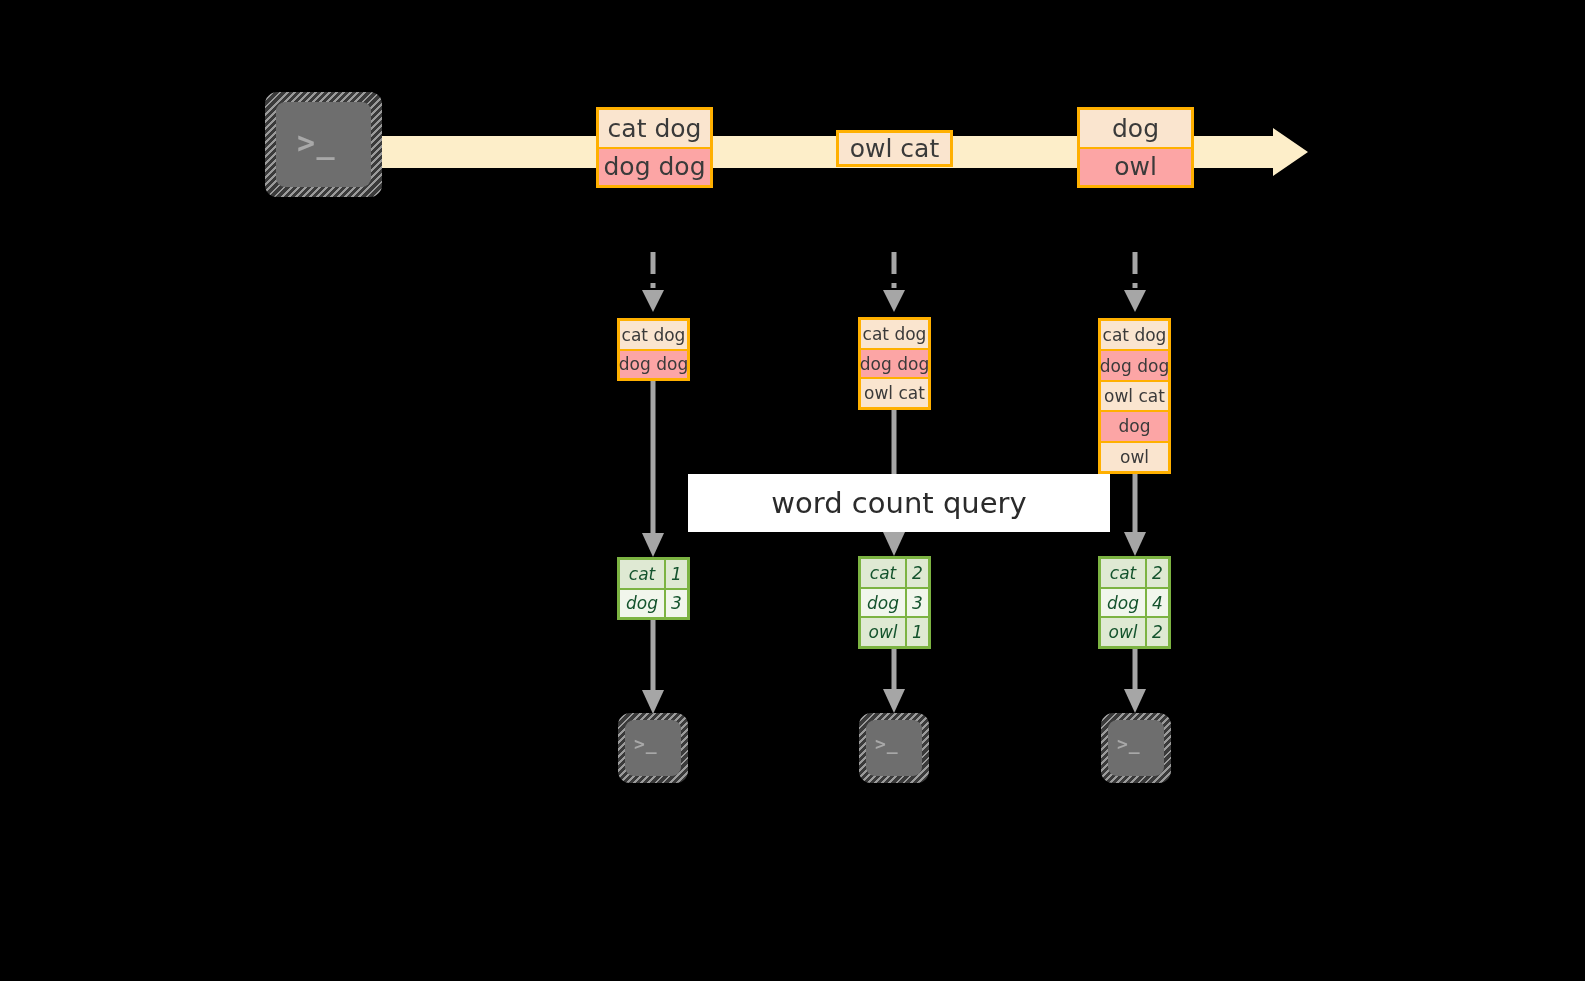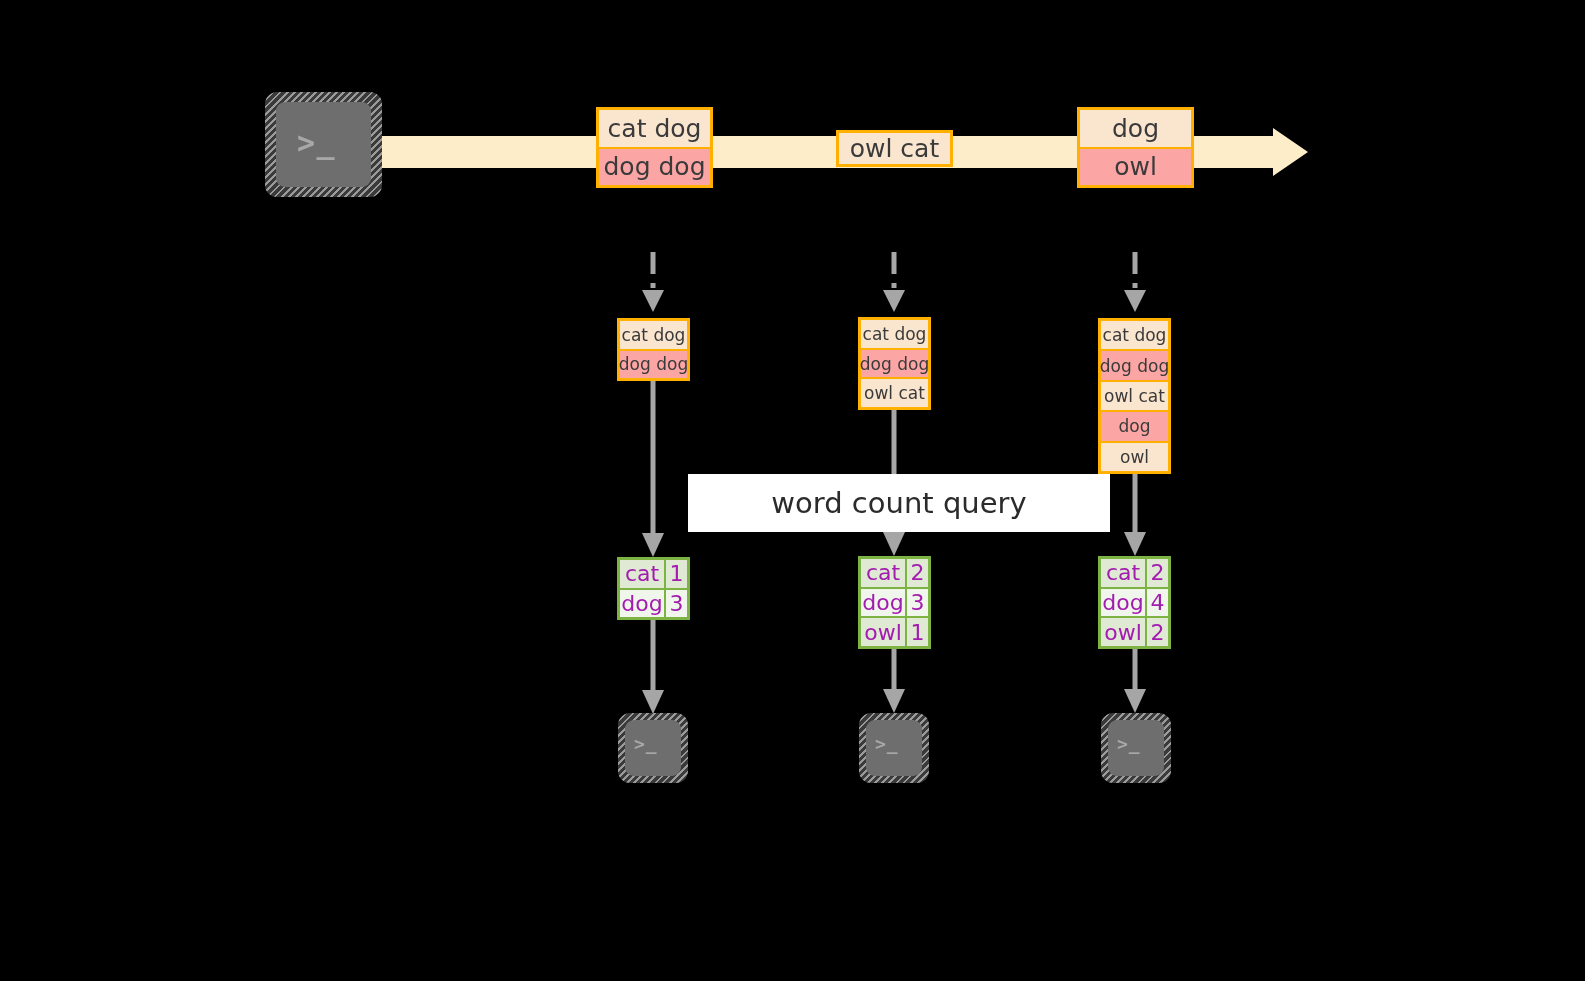--- a/index.html
+++ b/index.html
@@ -100,24 +100,25 @@
     display: flex;
   }
   .res-row + .res-row {
     border-top: 2px solid #7cb342;
   }
   .res-cell {
     box-sizing: border-box;
     display: flex;
     align-items: center;
     justify-content: center;
-    font-size: 22px;
-    color: #a21caf;
+    font-size: 17px;
+    color: #14532d;
     background: #f1f6ec;
     white-space: nowrap;
+    font-style: italic;
   }
   .res-cell.word { flex: 0 0 44px; }
   .res-cell.count {
     flex: 1 1 auto;
     border-left: 2px solid #7cb342;
   }
   .res-row.shade .res-cell { background: #dfe9d3; }
 
   
   .query-banner {

